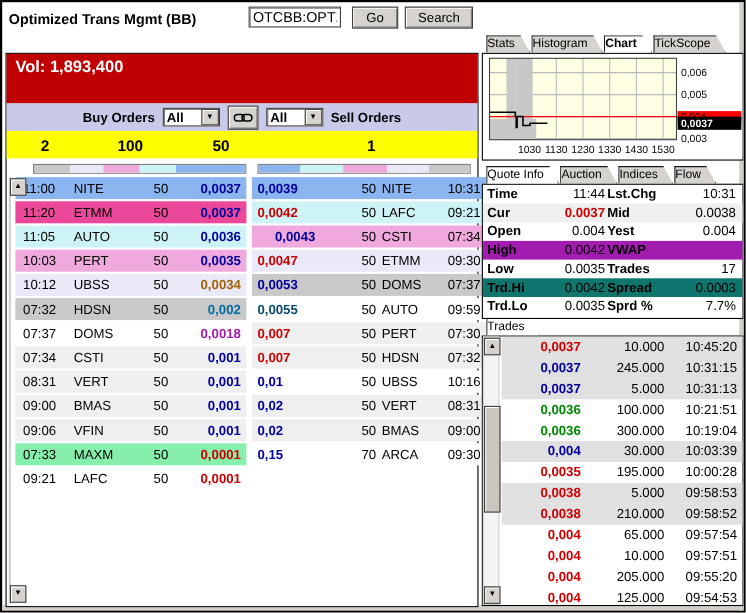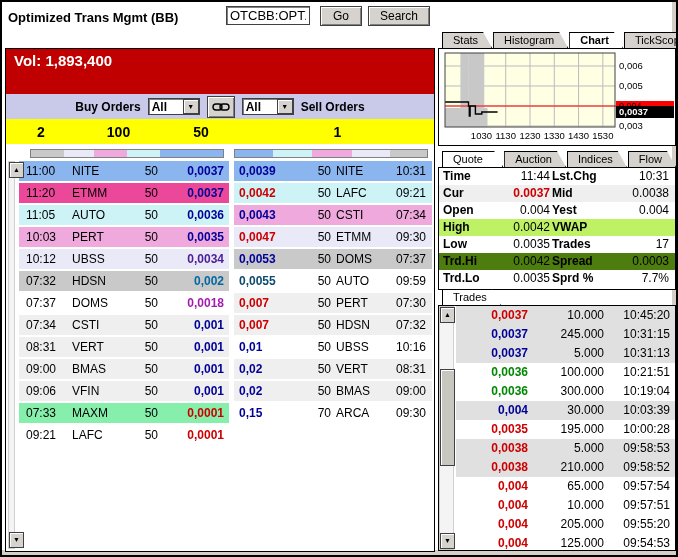--- a/index.html
+++ b/index.html
@@ -53,21 +53,21 @@
   .bcol{flex:1;}
   .orow{display:flex;height:20px;line-height:20px;margin-bottom:2px;font-size:12px;}
   .orow .t{width:46px;padding-left:7px;} .orow .m{width:52px;} .orow .sp{flex:1;}
   .orow .s{width:34px;text-align:right;} .orow .p{width:66px;text-align:right;font-weight:bold;padding-right:5px;}
   .orow.sell .p{text-align:left;padding:0 0 0 5px;width:62px;}
   .orow.sell .s{width:30px;} .orow.sell .m{width:46px;text-align:left;padding-left:5px;}
   .orow.sell .t{width:44px;text-align:right;padding:0 6px 0 0;}
 
   
   .rp{position:absolute;left:436px;top:29px;width:238px;height:521px;}
-  .rp .tab{padding:0 13px 0 10px;}
+  .rp .tab{padding:0 13px 0 0;}
   .chartbox{position:absolute;left:0;top:17px;right:0;height:96px;border:1px solid #000;background:#fff;}
   .infotabs{position:absolute;left:0;top:120px;right:0;height:16px;display:flex;align-items:flex-end;gap:1px;padding-left:4px;}
   .quotebox{position:absolute;left:0;top:136px;right:0;height:121px;border:1px solid #000;background:#fff;}
   .qrow{display:grid;grid-template-columns:48px 1fr 58px 1fr;height:17px;line-height:17px;padding:0 4px;}
   .qrow .ql{font-weight:bold;} .qrow .qv{text-align:right;padding-right:2px;}
   .tradestab{position:absolute;left:0;top:259px;right:0;height:15px;display:flex;align-items:flex-end;padding-left:4px;}
   .tradesbox{position:absolute;left:0;top:274px;right:0;bottom:1px;border:1px solid #000;background:#fff;display:flex;}
   .trows{flex:1;margin-left:2px;}
   .trow{display:flex;height:19px;line-height:19px;font-size:12px;}
   .trow .p{width:72px;text-align:right;font-weight:bold;} .trow .s{width:76px;text-align:right;}
@@ -163,21 +163,21 @@
                 <span class="m">PERT</span>
                 <span class="sp"></span>
                 <span class="s">50</span>
                 <span class="p" style="color: rgb(0, 0, 153);">0,0035</span>
               </div>
               <div class="orow buy" style="background: rgb(233, 233, 248);">
                 <span class="t">10:12</span>
                 <span class="m">UBSS</span>
                 <span class="sp"></span>
                 <span class="s">50</span>
-                <span class="p" style="color: #4c1d95;">0,0034</span>
+                <span class="p" style="color: #a16207;">0,0034</span>
               </div>
               <div class="orow buy" style="background: rgb(201, 201, 201);">
                 <span class="t">07:32</span>
                 <span class="m">HDSN</span>
                 <span class="sp"></span>
                 <span class="s">50</span>
                 <span class="p" style="color: #0369a1;">0,002</span>
               </div>
               <div class="orow buy" style="background: rgb(255, 255, 255);">
                 <span class="t">07:37</span>
@@ -237,21 +237,21 @@
                 <span class="m">NITE</span>
                 <span class="t">10:31</span>
               </div>
               <div class="orow sell" style="background: rgb(205, 243, 247);">
                 <span class="p" style="color: rgb(204, 0, 0);">0,0042</span>
                 <span class="sp"></span>
                 <span class="s">50</span>
                 <span class="m">LAFC</span>
                 <span class="t">09:21</span>
               </div>
-              <div class="orow sell" style="background: rgb(239, 169, 220);">
+              <div class="orow sell" style="background: rgb(239, 169, 220); padding-left: 16px;">
                 <span class="p" style="color: rgb(0, 0, 153);">0,0043</span>
                 <span class="sp"></span>
                 <span class="s">50</span>
                 <span class="m">CSTI</span>
                 <span class="t">07:34</span>
               </div>
               <div class="orow sell" style="background: rgb(233, 233, 248);">
                 <span class="p" style="color: rgb(204, 0, 0);">0,0047</span>
                 <span class="sp"></span>
                 <span class="s">50</span>
@@ -380,33 +380,33 @@
           <span class="qv" style="color: rgb(204, 0, 0); font-weight: bold;">0.0037</span>
           <span class="ql">Mid</span>
           <span class="qv">0.0038</span>
         </div>
         <div class="qrow">
           <span class="ql">Open</span>
           <span class="qv">0.004</span>
           <span class="ql">Yest</span>
           <span class="qv">0.004</span>
         </div>
-        <div class="qrow" style="background: #bef264;">
+        <div class="qrow" style="background: #a21caf;">
           <span class="ql">High</span>
           <span class="qv">0.0042</span>
           <span class="ql">VWAP</span>
           <span class="qv"></span>
         </div>
         <div class="qrow">
           <span class="ql">Low</span>
           <span class="qv">0.0035</span>
           <span class="ql">Trades</span>
           <span class="qv">17</span>
         </div>
-        <div class="qrow" style="background: #4d7c0f;">
+        <div class="qrow" style="background: #0f766e;">
           <span class="ql">Trd.Hi</span>
           <span class="qv">0.0042</span>
           <span class="ql">Spread</span>
           <span class="qv">0.0003</span>
         </div>
         <div class="qrow">
           <span class="ql">Trd.Lo</span>
           <span class="qv">0.0035</span>
           <span class="ql">Sprd %</span>
           <span class="qv">7.7%</span>

